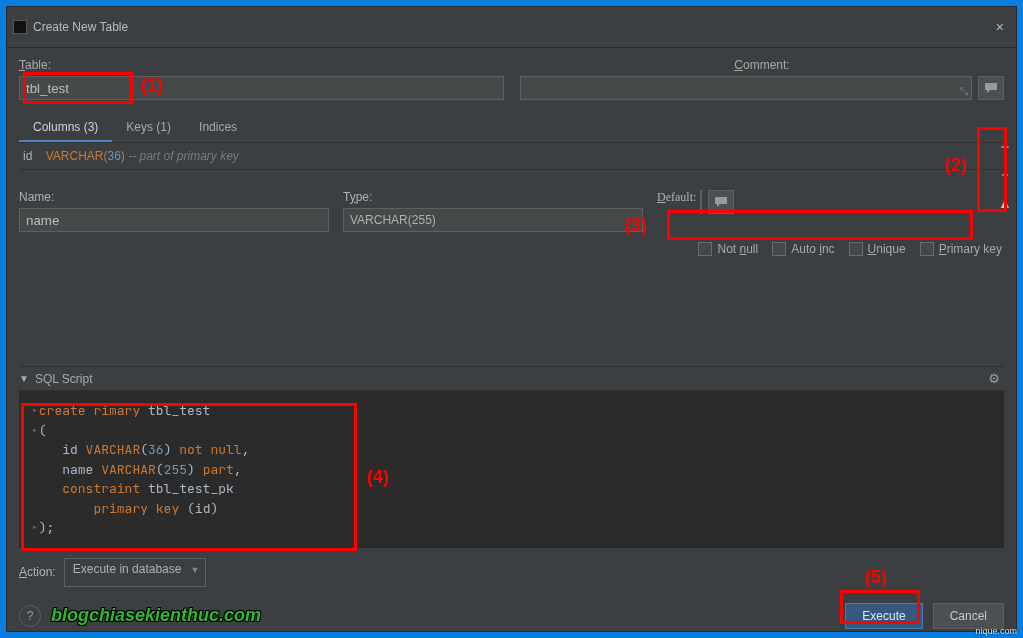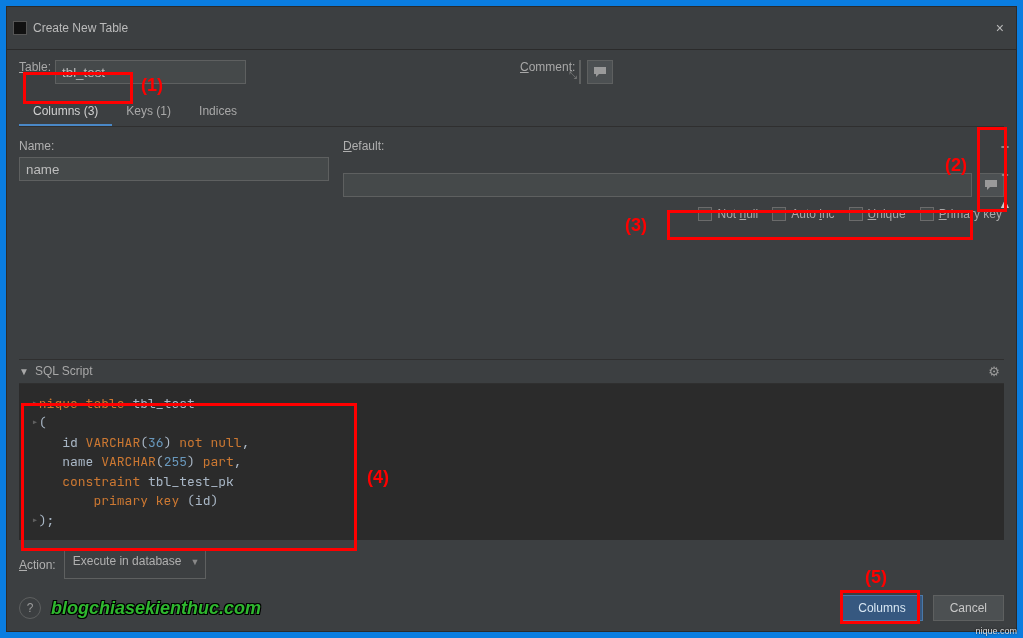--- a/index.html
+++ b/index.html
@@ -31,25 +31,25 @@
   background: #111; border: 1px solid #555;
   display:inline-block;
 }
 .titlebar-title { color: #bbb; font-size: 12px; }
 .titlebar-close {
   margin-left: auto; color: #bbb; font-size: 14px;
   padding: 0 6px; cursor: pointer;
 }
 .content { flex: 1; display: flex; flex-direction: column; padding: 10px 12px 8px 12px; }
 .row { display: flex; gap: 16px; }
-.field-group { display: flex; flex-direction: row; gap: 4px; }
+.field-group { display: flex; flex-direction: column; gap: 4px; }
 .field-group label { color: #a8a8a8; }
 .field-group label u { text-decoration: underline; }
 .tablename-group { width: 485px; }
-.comment-group { flex: 1; }
+.comment-group { flex: 1; text-align: center; }
 .text-input {
   background: #45494a;
   border: 1px solid #5e6060;
   color: #bdbdbd;
   padding: 4px 6px;
   height: 24px;
 }
 .comment-wrap { display:flex; gap:6px; align-items:stretch; }
 .comment-input { flex:1; height:24px; background:#45494a; border:1px solid #5e6060; position:relative; }
 .expand-corner {
@@ -69,24 +69,24 @@
 }
 .tab.active { color:#d0d0d0; border-bottom: 2px solid #4a88c7; }
 .col-header {
   padding:6px 4px; color:#888; font-size:12px;
   border-bottom:1px solid #2f2f2f;
 }
 .col-header .col-id { color:#b0b0b0; }
 .col-header .col-type-kw { color:#cc7832; }
 .col-header .col-type-num { color:#6897bb; }
 .col-header .col-comment { color:#7a7a7a; font-style:italic; }
-.field-row { display:flex; gap:14px; margin-top:12px; position:relative; }
+.field-row { display:flex; gap:14px; margin-top:20px; position:relative; }
 .name-col { width:310px; display:flex; flex-direction:column; gap:4px; }
 .type-col { width:300px; display:flex; flex-direction:column; gap:4px; }
-.default-col { flex:1; display:flex; flex-direction:column; gap:20px; }
+.default-col { flex:1; display:flex; flex-direction:row; gap:4px;font-family:Liberation Serif, serif; }
 .type-input-box {
   background:#45494a; border:1px solid #5e6060; height:24px;
   padding:4px 6px; color:#b0b0b0;
 }
 .default-wrap { display:flex; gap:6px; }
 .default-input { flex:1; height:24px; background:#45494a; border:1px solid #5e6060; }
 .checks {
   display:flex; gap:14px; margin-top:10px; justify-content:flex-end;
   padding-right:2px;
 }
@@ -195,25 +195,36 @@
         </div>
       </div>
     </div>
 
     <div class="tabs">
       <div class="tab active">Columns (3)</div>
       <div class="tab">Keys (1)</div>
       <div class="tab">Indices</div>
     </div>
 
+    <div class="col-header">
+      <span class="col-id">id</span>&nbsp;&nbsp;&nbsp;
+      <span class="col-type-kw">VARCHAR(</span><span class="col-type-num">36</span><span class="col-type-kw">)</span>
+      <span class="col-comment"> -- part of primary key</span>
+    </div>
 
     <div class="field-row">
       <div class="name-col">
         <label><span>N</span>ame:</label>
         <input class="text-input" type="text" value="name" style="">
+      </div>
+      <div class="type-col">
+        <label>T<u>y</u>pe:</label>
+        <div class="type-input-box">
+          <span class="kw">VARCHAR(</span><span class="num">255</span><span class="kw">)</span>
+        </div>
       </div>
       <div class="default-col">
         <label><u>D</u>efault:</label>
         <div class="default-wrap">
           <div class="default-input"></div>
           <div class="side-btn">
             <svg width="14" height="12" viewBox="0 0 14 12">
                 <path d="M1 1h12v7H6l-3 3V8H1z" fill="#9a9a9a"></path>
               </svg>
           </div>
@@ -241,42 +252,42 @@
     </div>
 
     <div class="spacer-mid"></div>
 
     <div class="script-header">
       <span class="arrow">▼</span>
       <span>SQL Script</span>
       <span class="gear">⚙</span>
     </div>
 
-    <div class="sql-box"><span class="sql-line-mark">▸</span><span class="sql-kw">nique table</span><span class="sql-ident"> tbl_test</span>
+    <div class="sql-box"><span class="sql-line-mark">▸</span><span class="sql-kw">create rimary</span><span class="sql-ident"> tbl_test</span>
 <span class="sql-line-mark">▸</span><span class="sql-paren">(</span>
 <span class="sql-ident">    id </span><span class="sql-kw">VARCHAR</span><span class="sql-paren">(</span><span class="sql-num">36</span><span class="sql-paren">)</span><span class="sql-kw"> not null</span><span class="sql-punc">,</span>
 <span class="sql-ident">    name </span><span class="sql-kw">VARCHAR</span><span class="sql-paren">(</span><span class="sql-num">255</span><span class="sql-paren">)</span><span class="sql-kw"> part</span><span class="sql-punc">,</span>
 <span class="sql-kw">    constraint</span><span class="sql-ident"> tbl_test_pk</span>
 <span class="sql-kw">        primary key </span><span class="sql-paren">(</span><span class="sql-ident">id</span><span class="sql-paren">)</span>
 <span class="sql-line-mark">▸</span><span class="sql-punc">);</span></div>
 
     <div class="action-row">
       <label><u>A</u>ction:</label>
       <div class="dropdown">
         <span>Execute in database</span>
         <span class="dd-arrow">▼</span>
       </div>
     </div>
 
     <div class="footer">
       <div class="help-btn">?</div>
       <span class="watermark">blogchiasekienthuc.com</span>
       <div class="footer-btns">
         <div class="btn primary">
-            <span>Columns</span>
+            <span>Execute</span>
           </div>
         <div class="btn">
             <span>Cancel</span>
           </div>
       </div>
     </div>
 
   </div>
 
   <div class="side-tools">

